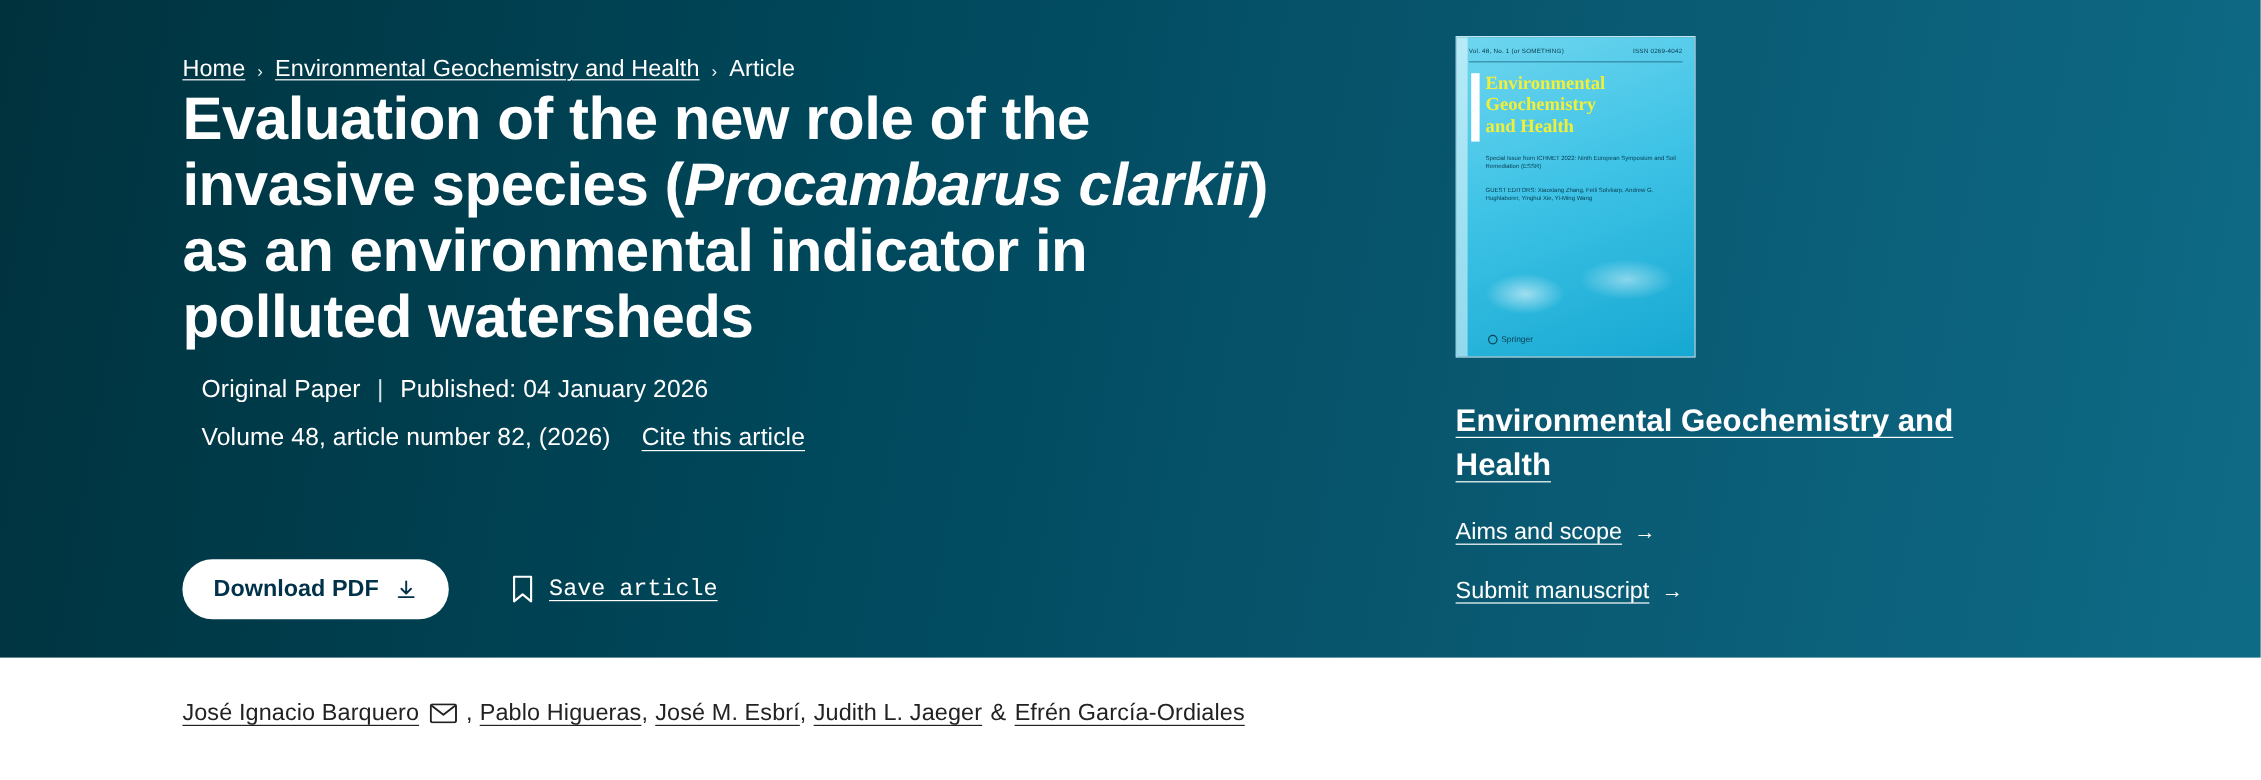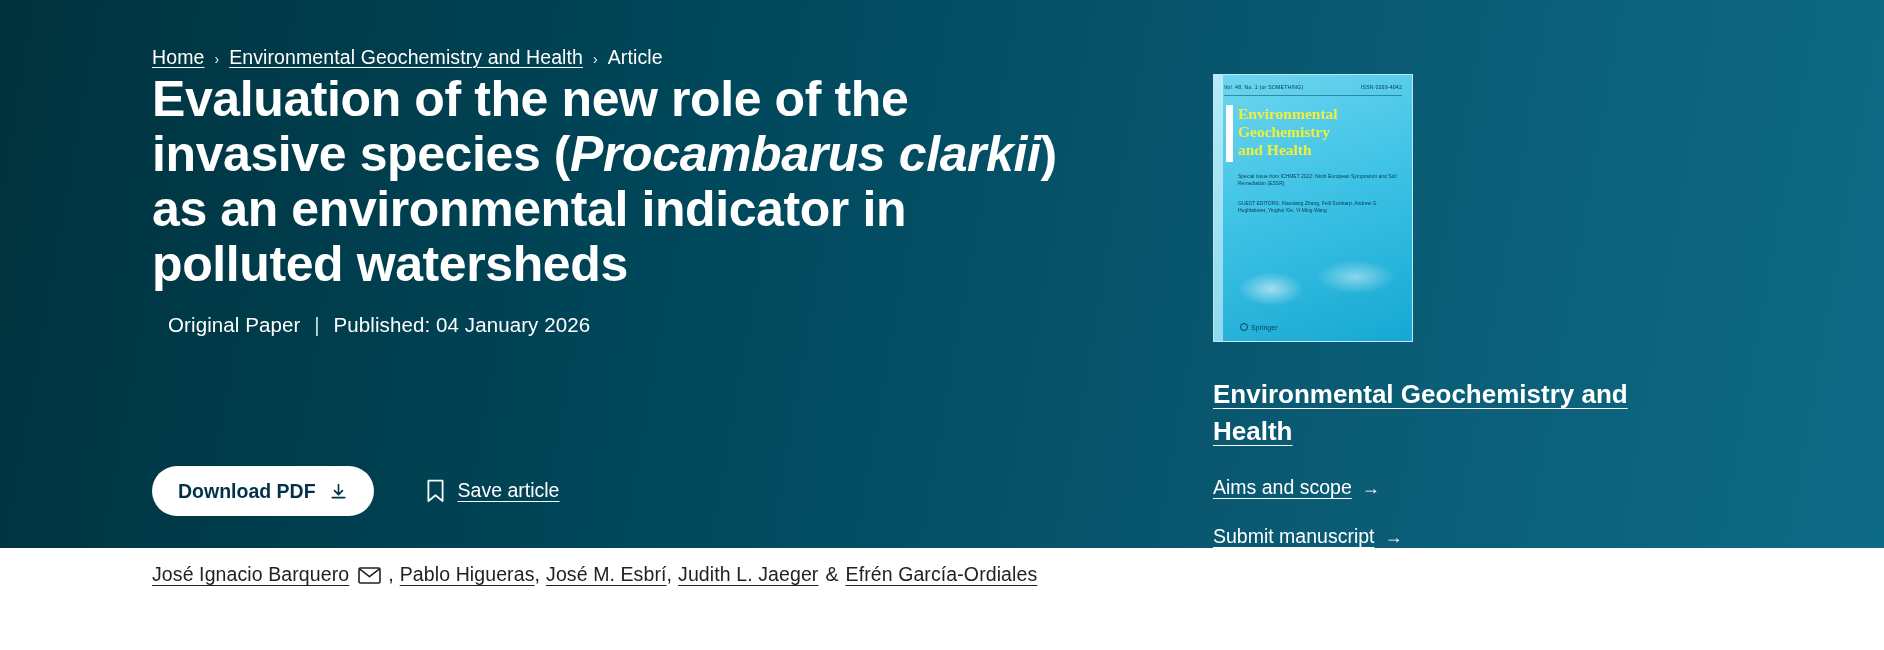--- a/index.html
+++ b/index.html
@@ -127,45 +127,46 @@
     padding: 0 26px;
     height: 50px;
     font-size: 19.5px;
     font-weight: 700;
     font-family: "Liberation Sans", sans-serif;
     cursor: pointer;
   }
   .download-btn svg { display: block; }
   .save-article {
     display: flex;
+    align-items: center;
     gap: 13px;
     color: #ffffff;
     font-size: 19.5px;
     cursor: pointer;
+    font-family: Liberation Mono, monospace;
   }
   .save-article .label {
     text-decoration: underline;
     text-underline-offset: 4px;
     text-decoration-thickness: 1px;
   }
   
   .journal-col {
     position: absolute;
     top: 30px;
     left: 1213px;
     width: 430px;
   }
   .cover {
     width: 200px;
     height: 268px;
     background: linear-gradient(160deg, #6fd6ef 0%, #3fc3e6 45%, #16a8d2 100%);
     border: 1px solid #bfe7f3;
     position: relative;
     overflow: hidden;
-    margin-top: 44px;
   }
   .cover .cov-top {
     position: absolute;
     top: 9px; left: 10px; right: 10px;
     display: flex;
     justify-content: space-between;
     font-size: 5.2px;
     color: #06384a;
     letter-spacing: 0.2px;
   }
@@ -271,21 +272,21 @@
   }
   .journal-link .ltext {
     text-decoration: underline;
     text-underline-offset: 4px;
     text-decoration-thickness: 1px;
   }
   .journal-link .arrow { font-size: 18px; }
   
   .authors {
     position: absolute;
-    top: 563px;
+    top: 583px;
     left: 152px;
     display: flex;
     flex-wrap: wrap;
     color: #222222;
     font-size: 19.5px;
     letter-spacing: 0.1px;
   }
   .authors a {
     color: #222222;
     text-decoration: underline;
@@ -319,20 +320,24 @@
       <h1 class="article-title">
         <span>Evaluation of the new role of the invasive species (</span><i>Procambarus clarkii</i><span>) as an environmental indicator in polluted watersheds</span>
       </h1>
 
       <div class="meta-line one">
         <span>Original Paper</span>
         <span class="meta-sep">|</span>
         <span>Published: 04 January 2026</span>
       </div>
 
+      <div class="meta-line two">
+        <span>Volume 48, article number 82, (2026)</span>
+        <a class="cite-link" href="#">Cite this article</a>
+      </div>
 
 
       <div class="actions">
         <button class="download-btn" type="button">
           <span>Download PDF</span>
           <svg width="19" height="19" viewBox="0 0 20 20" aria-hidden="true">
             <path d="M10 2.6v10.2M5.8 9.1L10 13.3l4.2-4.2" fill="none" stroke="#01324a" stroke-width="1.7" stroke-linecap="round" stroke-linejoin="round"></path>
             <path d="M3.4 16.4h13.2" fill="none" stroke="#01324a" stroke-width="1.7" stroke-linecap="round"></path>
           </svg>
         </button>

